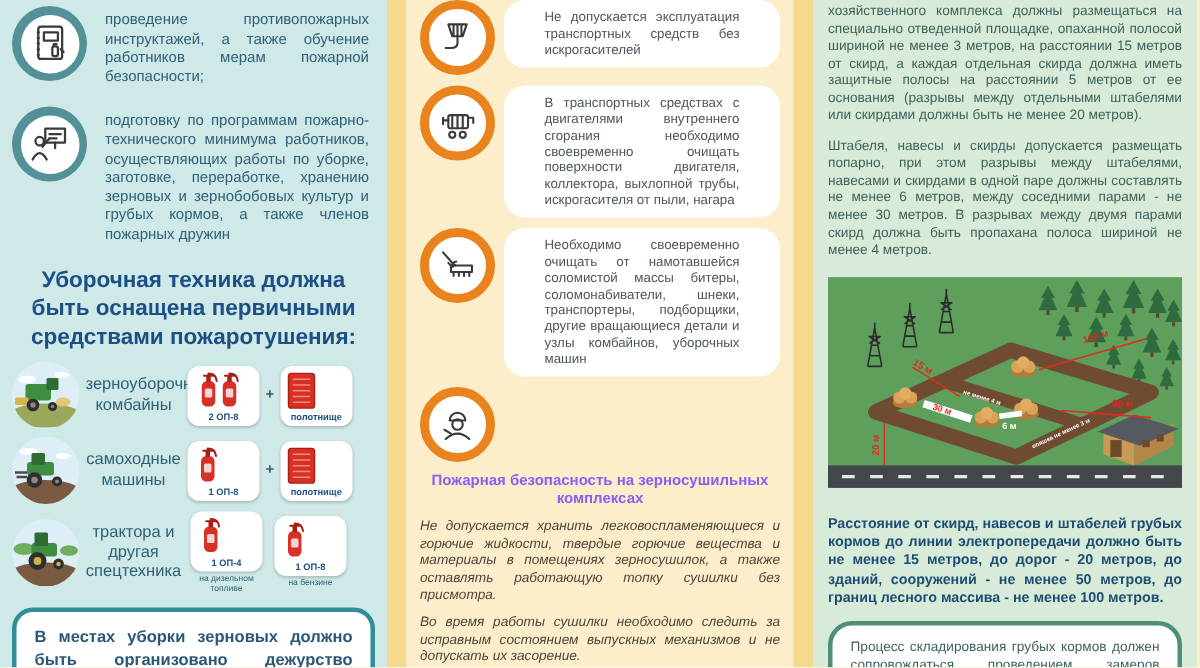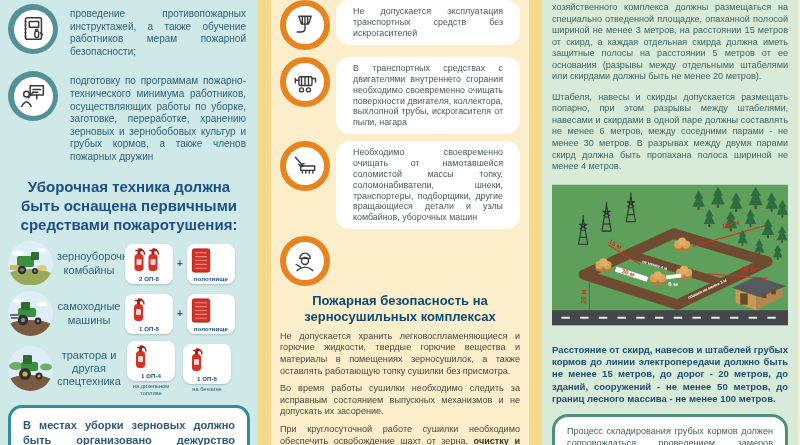--- a/index.html
+++ b/index.html
@@ -30,25 +30,25 @@
   .eq-card .lbl{font-size:6.2px;font-weight:700;color:#1c4f86;margin-top:1px;white-space:nowrap;}
   .plus{font-size:10px;font-weight:700;color:#2f6076;}
   .eq-sub{margin-top:2px;font-size:5.7px;line-height:1.15;color:#2f6076;text-align:center;width:52px;}
   .left-note{margin-top:9px;background:#fff;border:3px solid #2e8f96;border-radius:14px;
     padding:10px 12px;font-size:11px;font-weight:700;color:#2c5877;text-align:justify;line-height:1.35;}
 
   
   .mb{display:flex;gap:6px;margin-bottom:7px;align-items:flex-start;}
   .ring-orange{flex:0 0 auto;width:50px;height:50px;border-radius:50%;background:#fff;
     border:6px solid #e8831d;box-sizing:border-box;display:flex;align-items:center;justify-content:center;}
-  .bub{flex:1;background:#fff;border-radius:14px;padding:6px 17px;font-size:8.9px;
+  .bub{flex:1;background:#fff;border-radius:14px;padding:6px 27px;font-size:8.9px;
     color:#4f5560;text-align:justify;line-height:1.22;}
-  .mid-heading{margin:5px 0 5px;font-size:13px;font-weight:800;color:#0c4a6e;
+  .mid-heading{margin:5px 0 5px;font-size:10px;font-weight:800;color:#8b5cf6;
     text-align:center;line-height:1.25;}
-  .mid-p{margin:0 0 6px;font-size:9.1px;color:#4c473c;text-align:justify;line-height:1.28;}
+  .mid-p{margin:0 0 6px;font-size:9.1px;color:#4c473c;text-align:justify;line-height:1.28;font-style:italic;}
   .mid-p b{font-weight:800;color:#3a362c;}
 
   
   .rp{margin:0 0 9px;font-size:9.1px;color:#3f625e;text-align:justify;line-height:1.27;}
   .diagram{display:block;width:236px;height:146px;margin:1px 0 8px;}
   .distances{margin:16px 0 9px;font-size:9.5px;font-weight:700;color:#1e4d74;text-align:justify;line-height:1.3;}
   .right-note{background:#fff;border:3px solid #4f8f7a;border-radius:16px;padding:9px 12px;
     font-size:9.1px;color:#3f625e;text-align:justify;line-height:1.3;}
 
   svg{display:block;}
@@ -263,21 +263,21 @@
     </div>
 
     <div class="mb">
       <div class="ring-orange">
         <svg width="28" height="28" viewBox="0 0 32 32">
           <rect class="lineart" x="11" y="16" width="16" height="5"></rect>
           <path class="lineart" d="M13,21 v3 M17,21 v3 M21,21 v3 M25,21 v3 M11,16 l-2,-2"></path>
           <path class="lineart" d="M5,6 L12,14 M12,14 l3,-1 M12,14 l2.5,2 M12,14 l0.5,3"></path>
         </svg>
       </div>
-      <div class="bub">Необходимо своевременно очищать от намотавшейся соломистой массы топку, соломонабиватели, шнеки, транспортеры, подборщики, другие вращающиеся детали и узлы комбайнов, уборочных машин</div>
+      <div class="bub">Необходимо своевременно очищать от намотавшейся соломистой массы битеры, соломонабиватели, шнеки, транспортеры, подборщики, другие вращающиеся детали и узлы комбайнов, уборочных машин</div>
     </div>
 
     <div class="mb">
       <div class="ring-orange">
         <svg width="28" height="28" viewBox="0 0 32 32">
           <path class="lineart" d="M10,13 a6,6 0 0 1 12,0 Z"></path>
           <circle class="lineart" cx="16" cy="16" r="4"></circle>
           <path class="lineart" d="M7,27 Q16,19 25,27 M6,20 l5,3"></path>
         </svg>
       </div>

